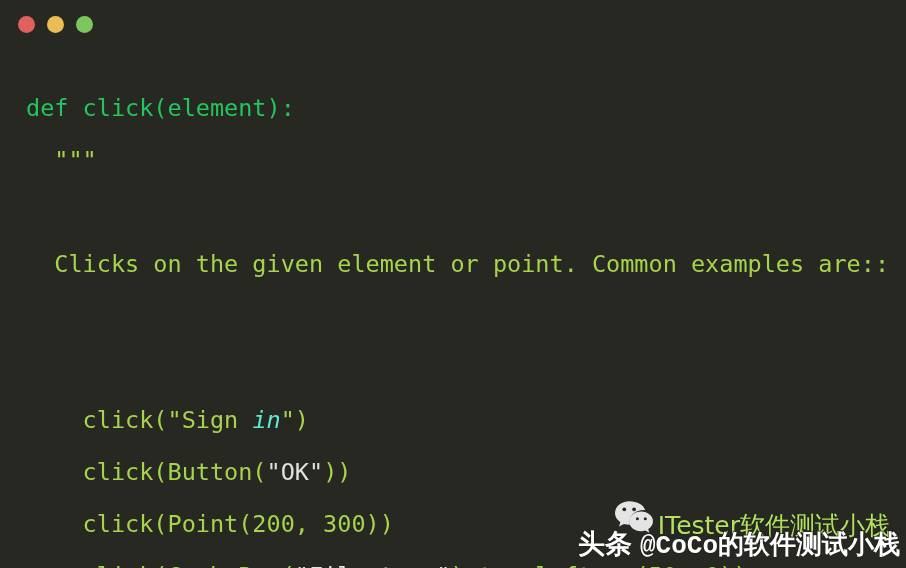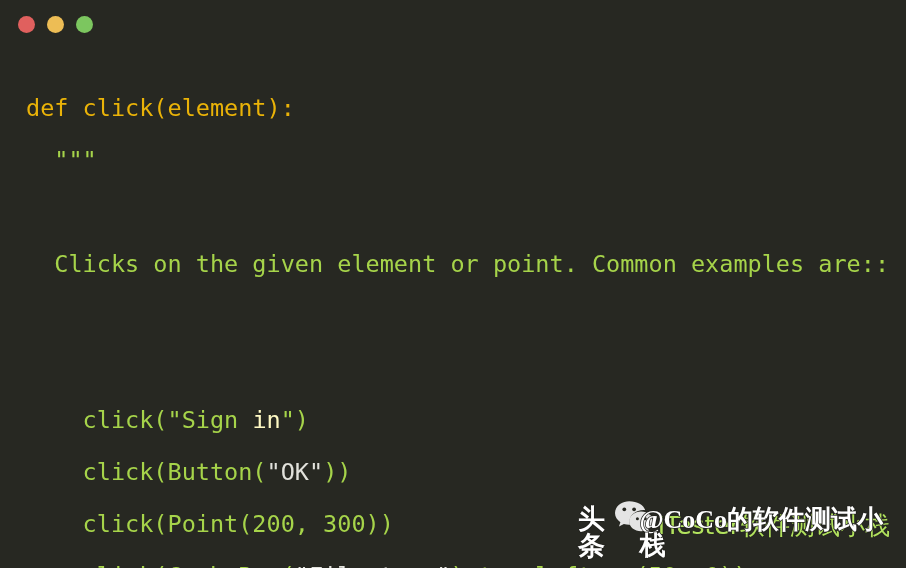--- a/index.html
+++ b/index.html
@@ -63,24 +63,24 @@
     line-height: 52px;
     letter-spacing: 0px;
     white-space: pre;
     color: #f8f8f2;
   }
   .line {
     height: 52px;
     padding-left: 26px;
     white-space: pre;
   }
-  .tok-plain   { color: #eab308; }
+  .tok-plain   { color: #22c55e; }
   .tok-doc     { color: #a6d44a; }
   .tok-strlit  { color: #e2e2dc; }
-  .tok-kw      { color: #fef9c3; }
+  .tok-kw      { color: #5eead4; font-style: italic; }
 
   
   #watermark-wechat {
     position: absolute;
     right: 16px;
     bottom: 30px;
     display: flex;
     align-items: flex-end;
     gap: 4px;
     opacity: 0.92;
@@ -103,21 +103,21 @@
     left: 578px;
     bottom: 8px;
     display: flex;
     align-items: baseline;
     gap: 8px;
     pointer-events: none;
     z-index: 7;
   }
   #watermark-toutiao .wm-brand,
   #watermark-toutiao .wm-handle {
-    font-family: Liberation Serif, serif;
+    font-family: Liberation Mono, monospace;
     font-weight: bold;
     color: #ffffff;
     line-height: 1;
     -webkit-text-stroke: 1.4px #20201c;
     paint-order: stroke fill;
   }
   #watermark-toutiao .wm-brand  { font-size: 27px; }
   #watermark-toutiao .wm-handle { font-size: 26px; }
 </style>
 </head>

